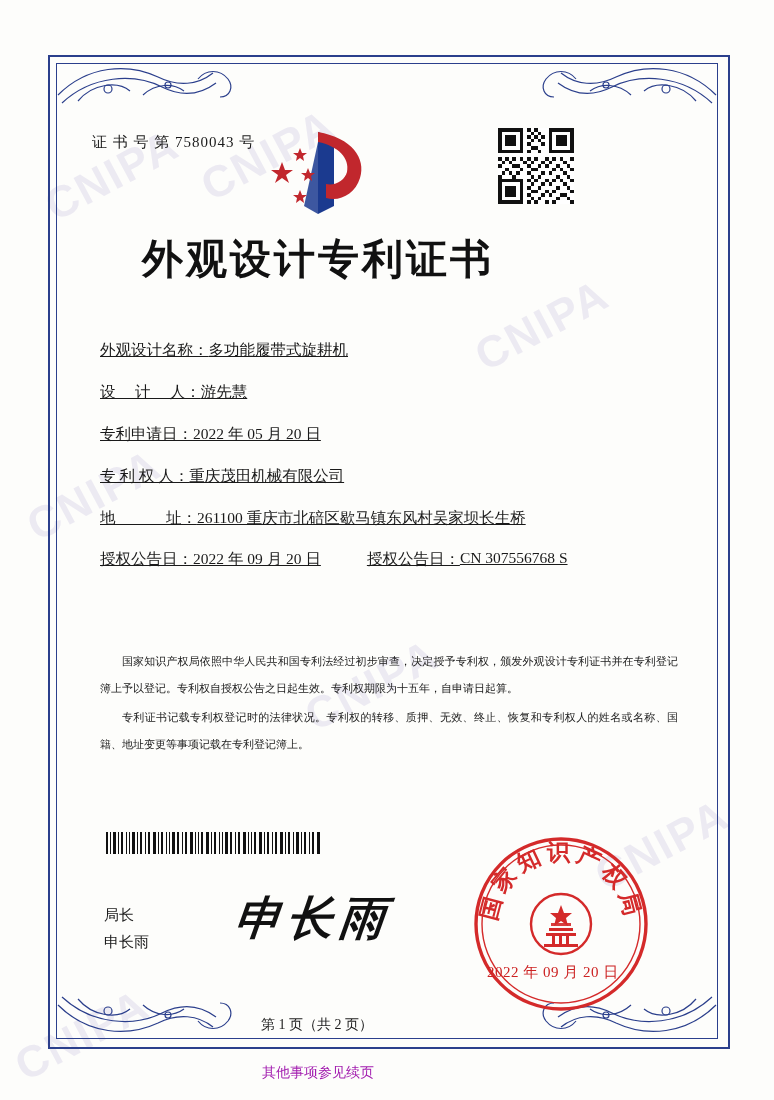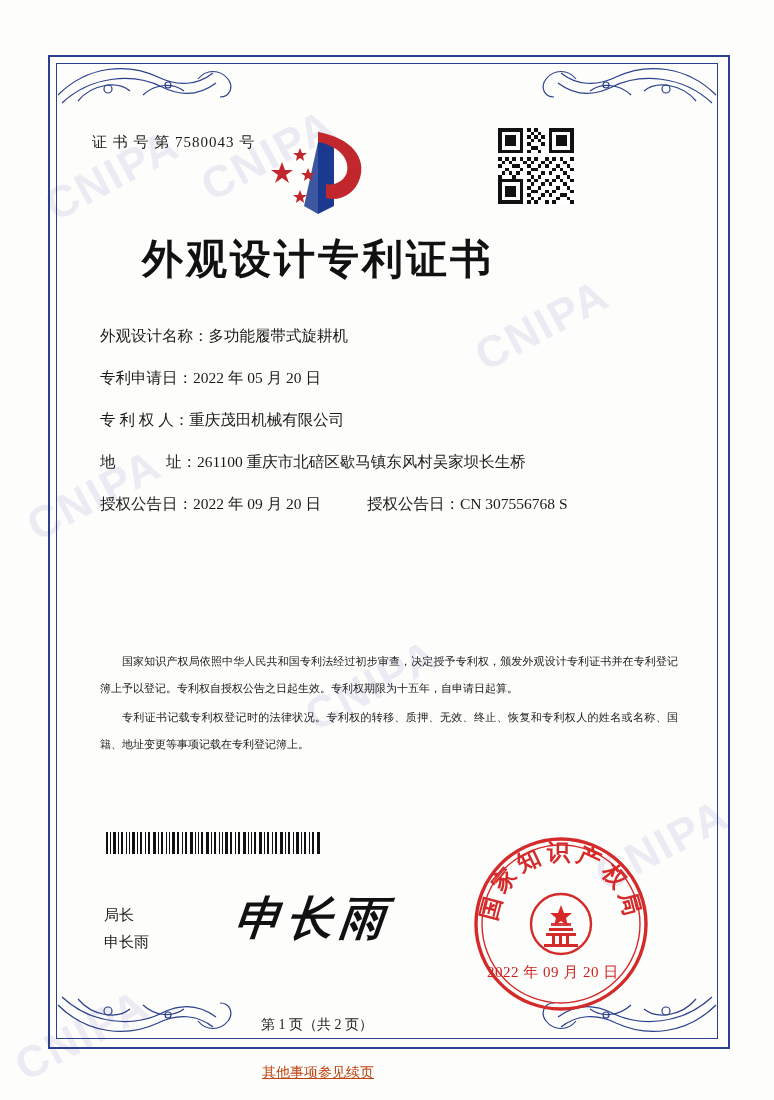--- a/index.html
+++ b/index.html
@@ -98,40 +98,41 @@
     font-size: 41px;
     font-weight: bold;
     letter-spacing: 3px;
     color: #111;
   }
 
   
   .fields {
     position: absolute;
     left: 100px;
-    top: 326px;
+    top: 340px;
     width: 580px;
     font-size: 15.5px;
+    text-decoration: underline;
   }
   .field-row {
     display: flex;
     align-items: baseline;
     margin-bottom: 22.5px;
     line-height: 1.25;
   }
   .f-label {
     white-space: pre;
     flex: none;
   }
   .f-value {
     white-space: pre;
   }
   .pair-row {
     display: flex;
-    align-items: center;
+    align-items: flex-start;
     margin-bottom: 22px;
   }
   .pair-gap { width: 46px; flex: none; }
 
   
   .paras {
     position: absolute;
     left: 100px;
     top: 648px;
     width: 578px;
@@ -189,22 +190,21 @@
     top: 1016px;
     text-align: center;
     font-size: 14px;
   }
   .footer-note {
     position: absolute;
     left: 0; right: 0;
     top: 1064px;
     text-align: center;
     font-size: 14px;
-    color: #c2410c;
-    text-decoration: underline;
+    color: #a21caf;
   }
 </style>
 </head>
 <body>
 
 <div class="page">
 
   <div class="watermark wm7">CNIPA</div>
   <div class="watermark wm1">CNIPA</div>
   <div class="watermark wm2">CNIPA</div>
@@ -392,20 +392,24 @@
     </svg>
 
     <div class="title">外观设计专利证书</div>
 
     <div class="fields">
       <div class="field-row">
         <span class="f-label">外观设计名称：</span>
         <span class="f-value">多功能履带式旋耕机</span>
       </div>
       <div class="field-row">
+        <span class="f-label">设　 计　 人：</span>
+        <span class="f-value">游先慧</span>
+      </div>
+      <div class="field-row">
         <span class="f-label">专利申请日：</span>
         <span class="f-value">2022 年 05 月 20 日</span>
       </div>
       <div class="field-row">
         <span class="f-label">专 利 权 人：</span>
         <span class="f-value">重庆茂田机械有限公司</span>
       </div>
       <div class="field-row">
         <span class="f-label">地　　　 址：</span>
         <span class="f-value">261100 重庆市北碚区歇马镇东风村吴家坝长生桥</span>

